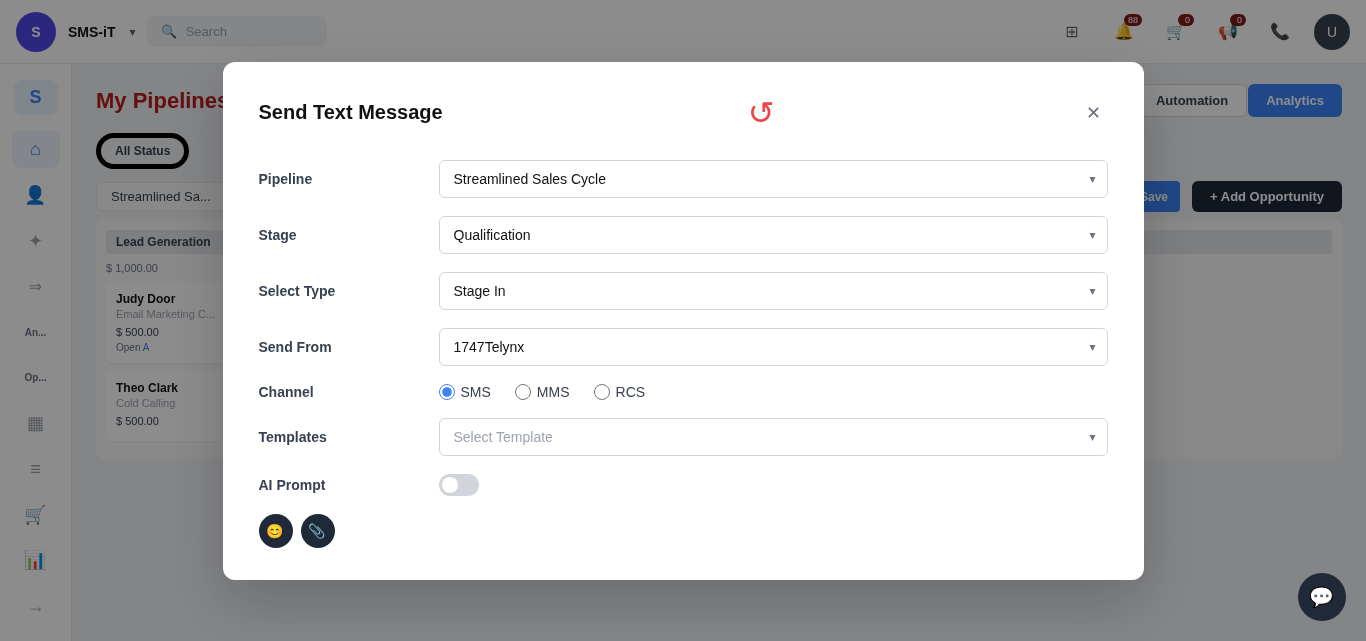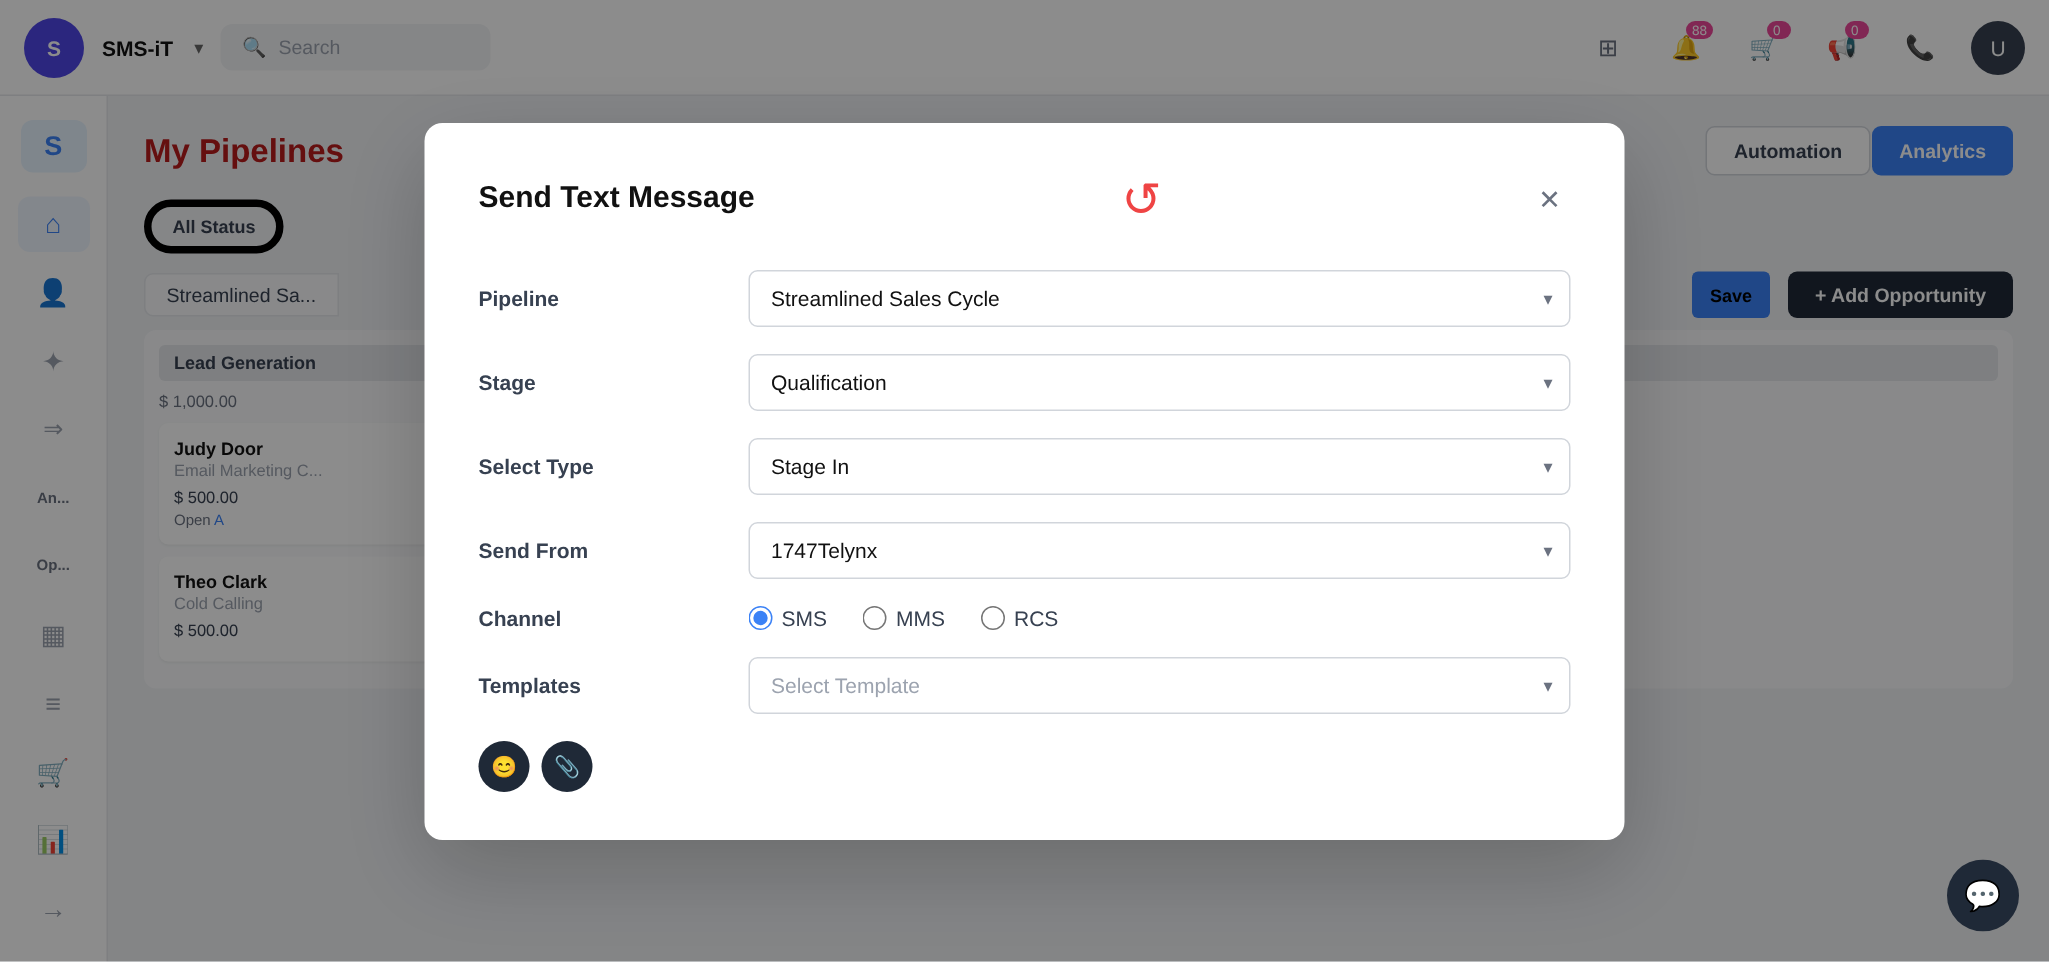--- a/index.html
+++ b/index.html
@@ -37,22 +37,22 @@
     .search-bar span { color: #9ca3af; font-size: 13px; }
     .nav-spacer { flex: 1; }
     .nav-icons { display: flex; align-items: center; gap: 16px; }
     .nav-icon-btn {
       position: relative; width: 36px; height: 36px;
       display: flex; align-items: center; justify-content: center;
       cursor: pointer; color: #6b7280;
     }
     .nav-badge {
       position: absolute; top: 0; right: 0;
-      background: #ec4899; color: white; font-size: 9px;
-      border-radius: 10px; padding: 1px 4px; min-width: 16px; text-align: left;
+      background: #7f1d1d; color: white; font-size: 9px;
+      border-radius: 10px; padding: 1px 4px; min-width: 16px; text-align: right;
     }
     .nav-avatar {
       width: 36px; height: 36px; border-radius: 50%; background: #374151;
       display: flex; align-items: center; justify-content: center; color: white; font-size: 14px;
     }
 
     
     .layout { display: flex; height: calc(641px - 64px); }
 
     
@@ -73,21 +73,21 @@
     }
     .sidebar-item.active { background: #eff6ff; color: #3b82f6; }
 
     
     .main-content { flex: 1; padding: 20px 24px; overflow: auto; position: relative; }
     .page-header { display: flex; align-items: center; justify-content: space-between; margin-bottom: 16px; }
     .page-title { font-size: 22px; font-weight: 700; color: #b91c1c; }
     .header-actions { display: flex; gap: 1px; }
     .btn { padding: 8px 18px; border-radius: 6px; font-size: 13px; font-weight: 600; cursor: pointer; border: none; }
     .btn-outline { background: #fff; border: 1px solid #d1d5db; color: #374151; }
-    .btn-blue { background: #3b82f6; color: #000000; }
+    .btn-blue { background: #3b82f6; color: #ffffff; }
     .btn-dark { background: #1f2937; color: #fff; }
     .btn-analytics { background: #3b82f6; color: #fff; }
 
     .filter-row { display: flex; gap: 8px; margin-bottom: 12px; align-items: center; }
     .filter-chip {
       padding: 6px 14px; border-radius: 20px; font-size: 12px;
       border: 5px solid #000000; background: #fff; cursor: pointer; color: #374151;
     }
     .filter-chip.active { background: #f3f4f6; font-weight: 600; }
 
@@ -118,21 +118,21 @@
     .kanban-card-status { font-size: 10px; color: #6b7280; }
 
     
     .overlay {
       position: fixed; inset: 0; background: rgba(0,0,0,0.45); z-index: 100;
       display: flex; align-items: center; justify-content: center;
     }
 
     
     .modal {
-      background: #fff; border-radius: 12px; width: 800px; max-height: 90vh;
+      background: #fff; border-radius: 12px; width: 921px; max-height: 90vh;
       overflow: auto; padding: 32px 36px; position: relative; z-index: 101;
       box-shadow: 0 20px 60px rgba(0,0,0,0.2);
     }
     .modal-header {
       display: flex; align-items: center; justify-content: space-between; margin-bottom: 28px;
     }
     .modal-title { font-size: 20px; font-weight: 700; color: #111; }
     .modal-logo { color: #ef4444; font-size: 28px; }
     .modal-close {
       width: 28px; height: 28px; border: none; background: none; cursor: pointer;
@@ -397,20 +397,28 @@
         <div class="select-wrapper">
           <select class="form-select" style="color:#9ca3af;">
             <option value="">Select Template</option>
           </select>
           <span class="select-chevron">▾</span>
         </div>
       </div>
     </div>
 
     
+    <div class="form-row">
+      <label class="form-label">AI Prompt</label>
+      <div class="form-control">
+        <div class="toggle">
+          <div class="toggle-thumb"></div>
+        </div>
+      </div>
+    </div>
 
     
 
     
     <div class="bottom-icons">
       <div class="bottom-icon-btn">
         <span>😊</span>
       </div>
       <div class="bottom-icon-btn">
         <span>📎</span>

